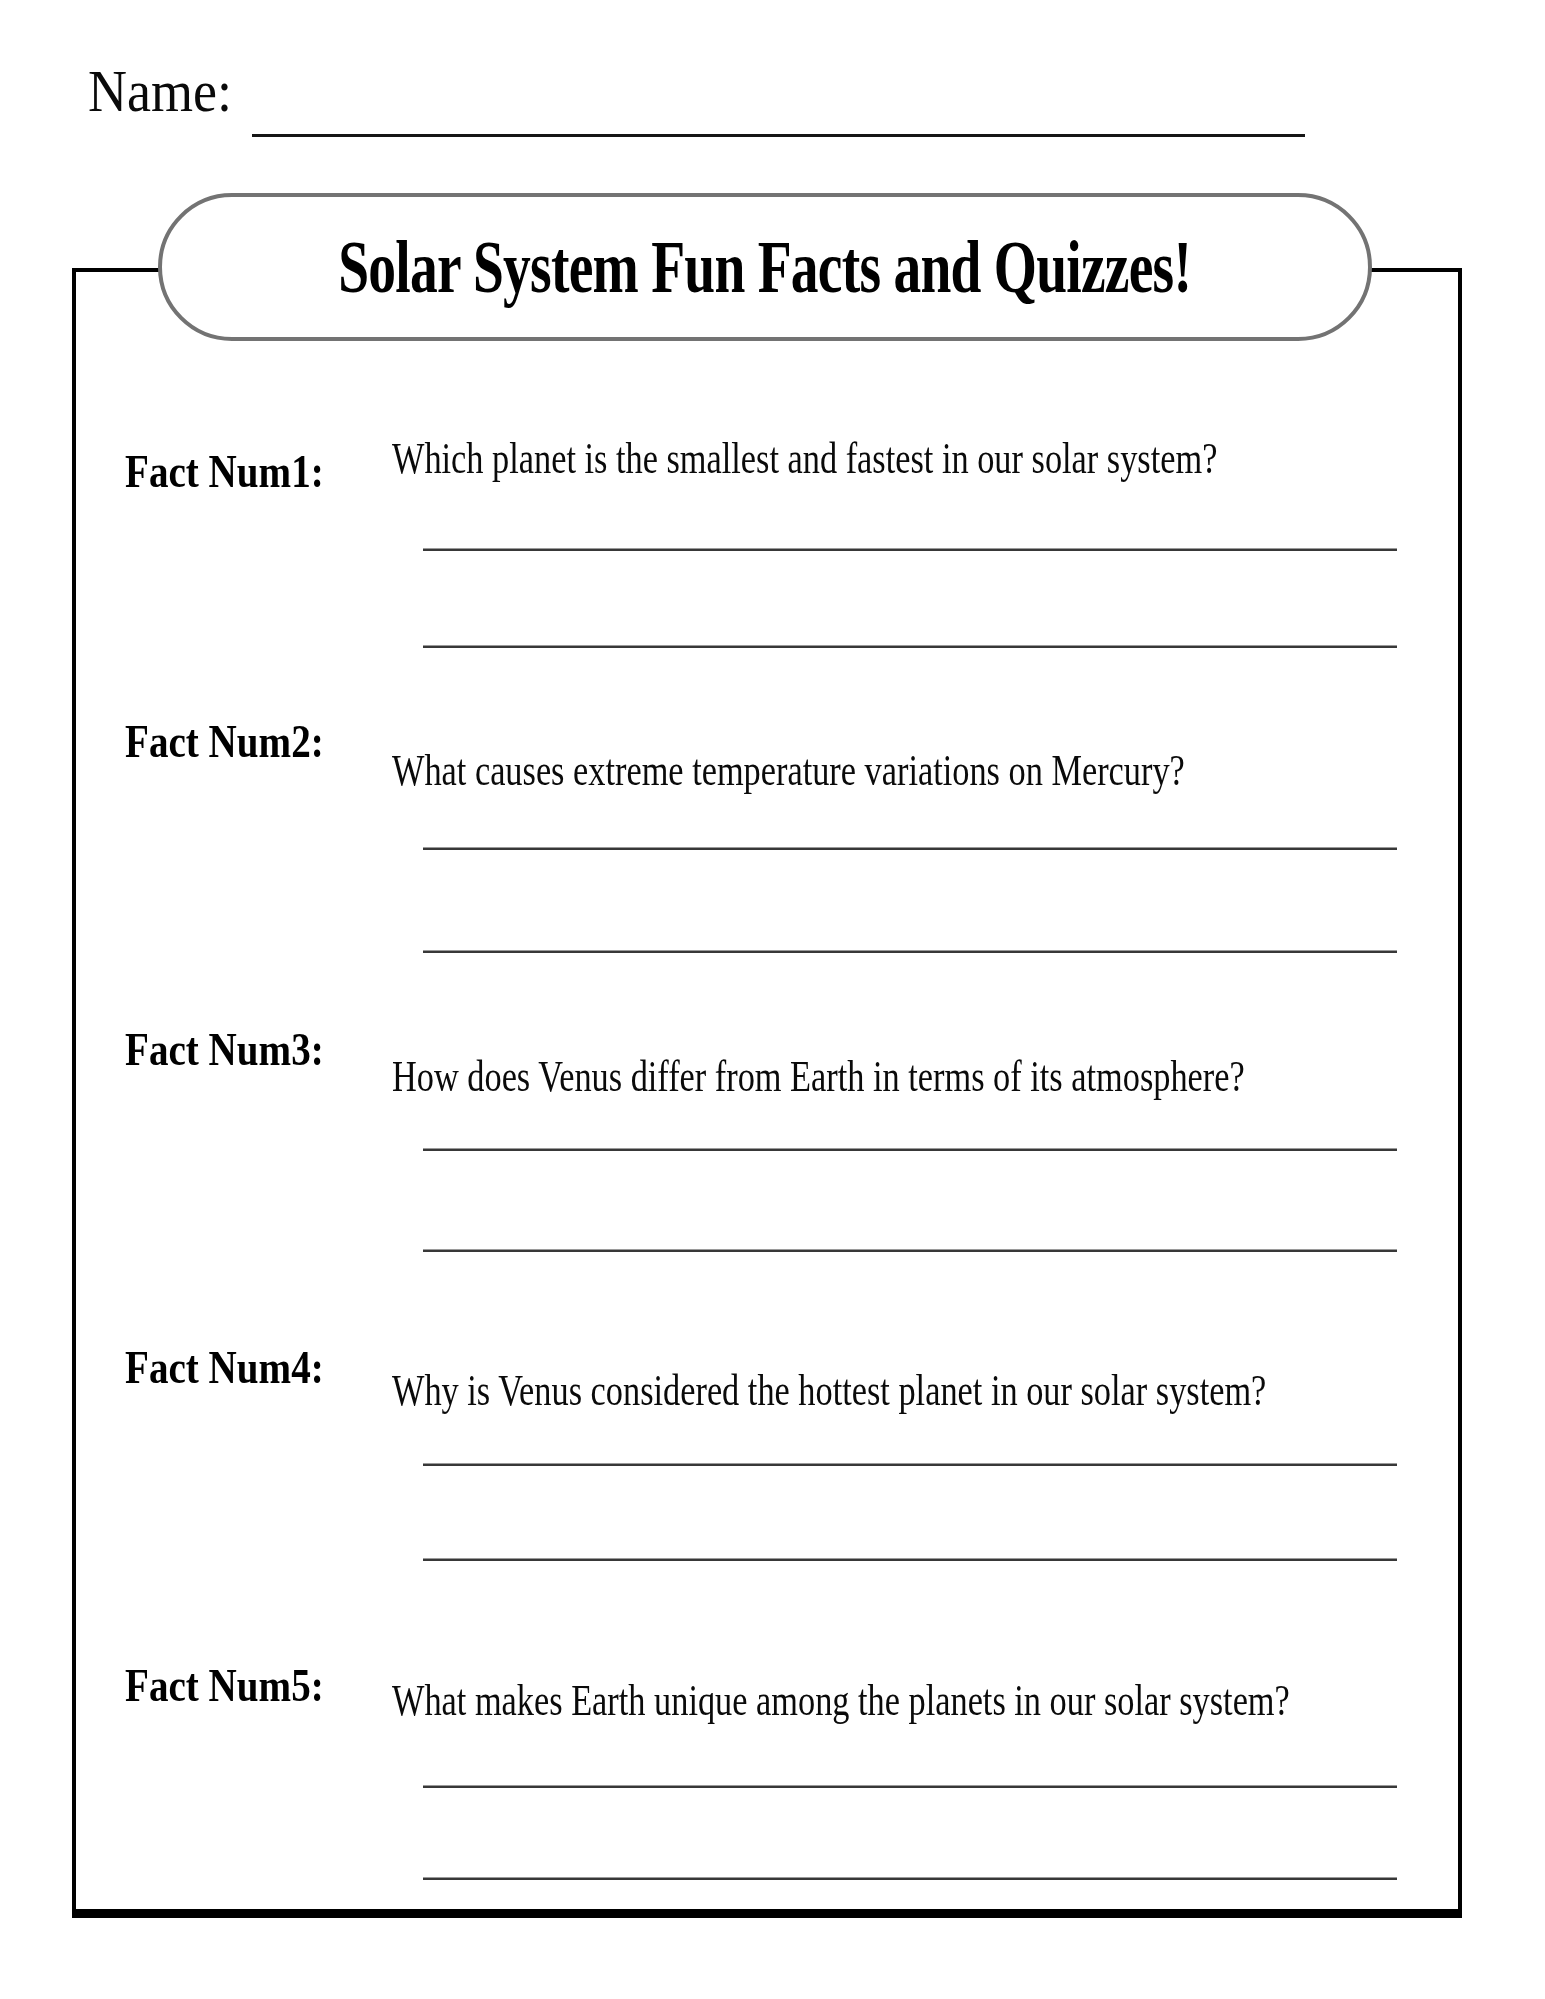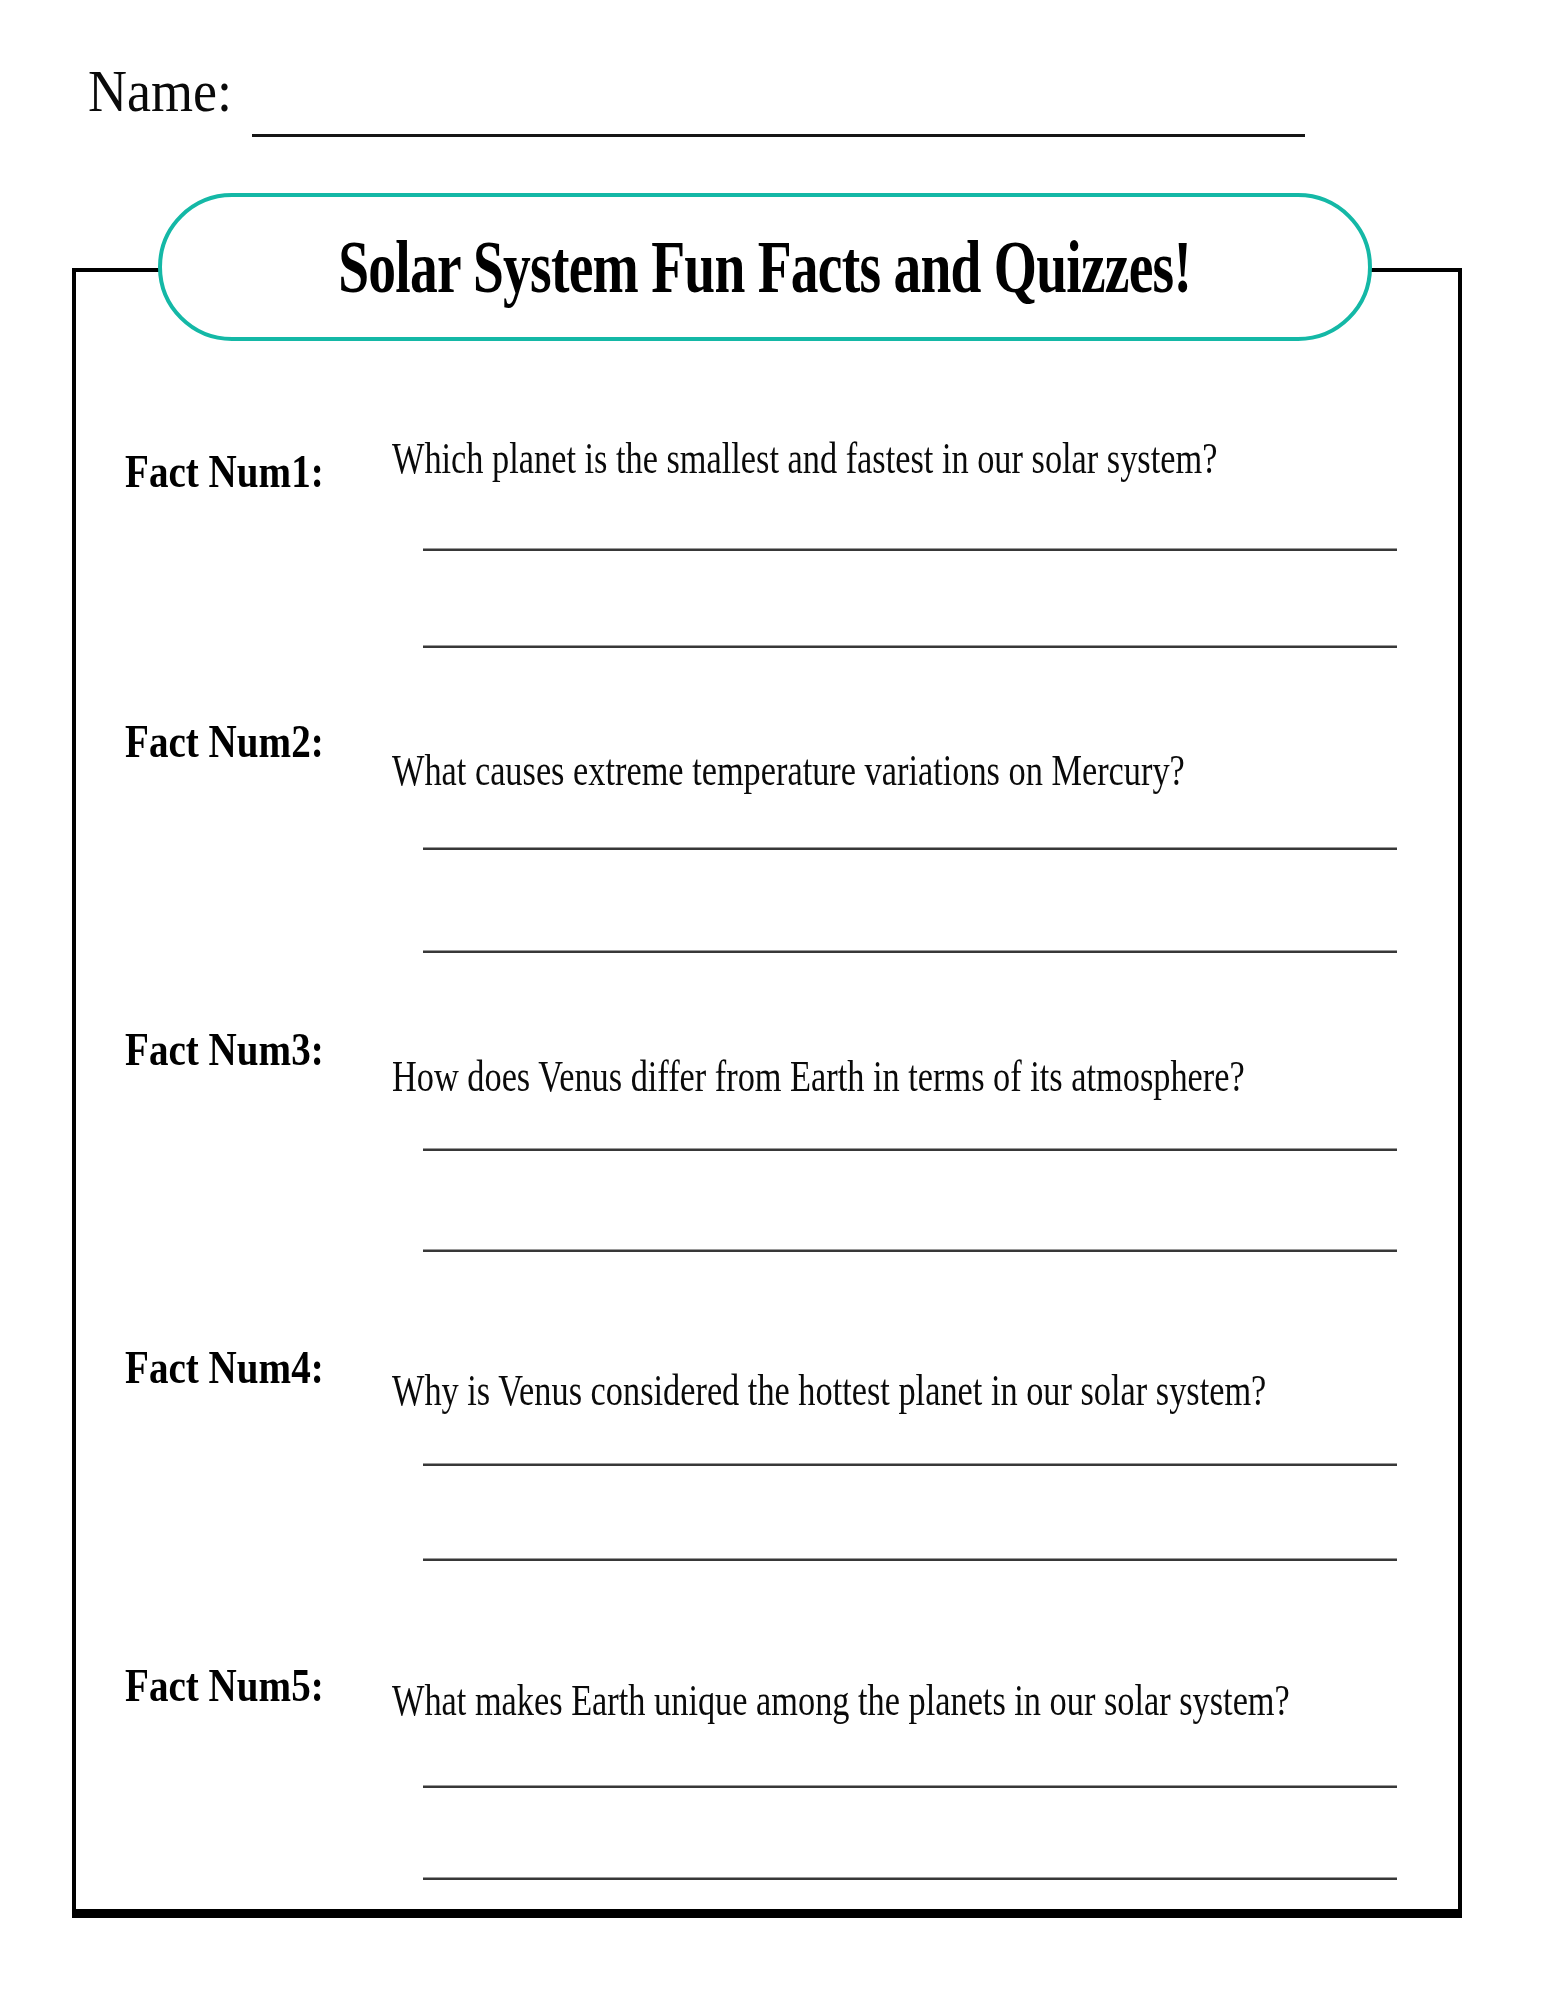--- a/index.html
+++ b/index.html
@@ -53,21 +53,21 @@
   }
 
   
   .title-pill {
     position: absolute;
     left: 158px;
     top: 193px;
     width: 1214px;
     height: 148px;
     box-sizing: border-box;
-    border: 4px solid #14b8a6;
+    border: 4px solid #737373;
     border-radius: 74px;
     background: #ffffff;
     z-index: 2;
     display: flex;
     align-items: center;
     justify-content: center;
   }
   .title-text {
     font-size: 74px;
     font-weight: 700;

